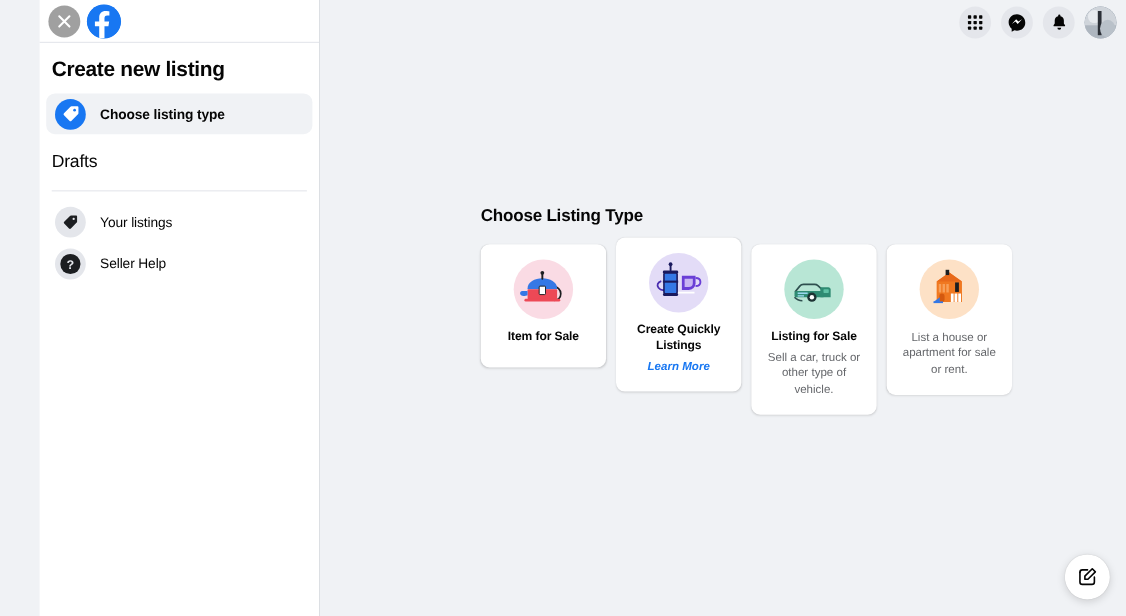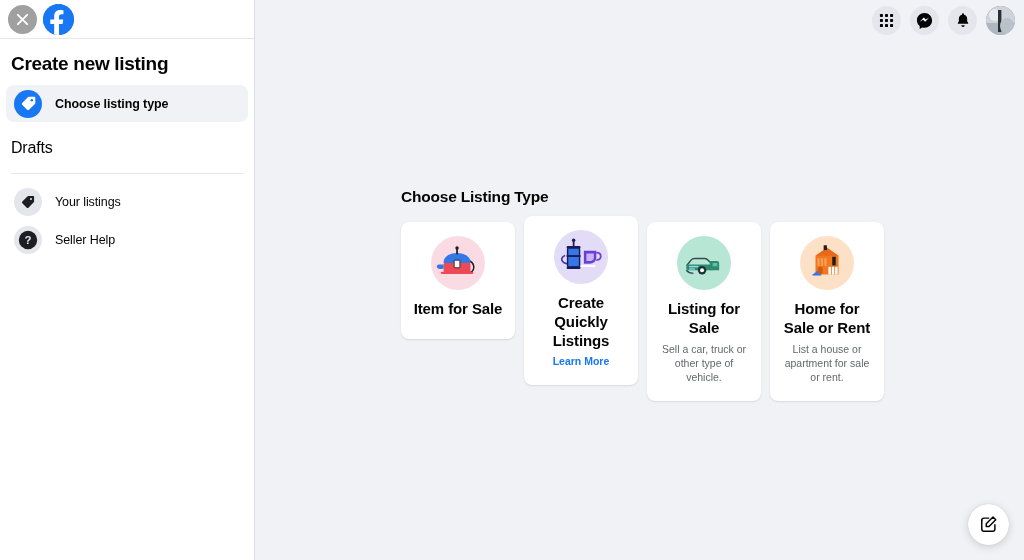--- a/index.html
+++ b/index.html
@@ -15,20 +15,21 @@
     background: #f0f2f5;
     color: #050505;
     -webkit-font-smoothing: antialiased;
   }
 
   .app {
     position: relative;
     width: 1024px;
     height: 404px;
     display: flex;
+    padding-left: 36px;
   }
 
   
   .sidebar {
     width: 255px;
     height: 560px;
     background: #ffffff;
     border-right: 1px solid #dcdfe3;
     display: flex;
     flex-direction: column;
@@ -216,21 +217,21 @@
     height: 54px;
     border-radius: 50%;
     display: flex;
     align-items: center;
     justify-content: center;
     margin-bottom: 10px;
     flex: 0 0 54px;
   }
 
   .card-title {
-    font-size: 15px;
+    font-size: 11px;
     font-weight: bold;
     color: #050505;
     text-align: center;
     line-height: 1.25;
     margin-bottom: 4px;
     letter-spacing: -0.1px;
   }
 
   .card-desc {
     font-size: 10.5px;
@@ -240,20 +241,21 @@
   }
 
   .card-link {
     font-size: 10.5px;
     color: #1877f2;
     font-weight: bold;
     text-align: center;
     line-height: 1.38;
     text-decoration: none;
     cursor: pointer;
+    font-style: italic;
   }
 
   .fab {
     position: absolute;
     right: 15px;
     bottom: 15px;
     width: 41px;
     height: 41px;
     border-radius: 50%;
     background: #ffffff;
@@ -454,21 +456,20 @@
               <g fill="#ffffff">
                 <rect x="25.5" y="28" width="2.6" height="8"></rect>
                 <rect x="29" y="28" width="2.6" height="8"></rect>
                 <rect x="32.5" y="28" width="2.6" height="8"></rect>
               </g>
               <rect x="14.5" y="28" width="5" height="8" rx="2.5" fill="#d4590f"></rect>
               <path d="M9 36l6-4.5V36z" fill="#3578e5"></path>
               <rect x="9" y="35.5" width="9" height="1.6" fill="#3578e5"></rect>
             </svg>
           </div>
-          <div class="card-title">Home for Sale or Rent</div>
           <div class="card-desc">List a house or apartment for sale or rent.</div>
         </div>
 
       </div>
     </div>
 
     <button class="fab">
       <svg width="19" height="19" viewBox="0 0 22 22">
         <path d="M3.2 6.2A2.6 2.6 0 0 1 5.8 3.6h5.4" fill="none" stroke="#050505" stroke-width="1.7" stroke-linecap="round"></path>
         <path d="M18.4 11.2v5a2.6 2.6 0 0 1-2.6 2.6H5.8a2.6 2.6 0 0 1-2.6-2.6V6.2" fill="none" stroke="#050505" stroke-width="1.7" stroke-linecap="round"></path>

